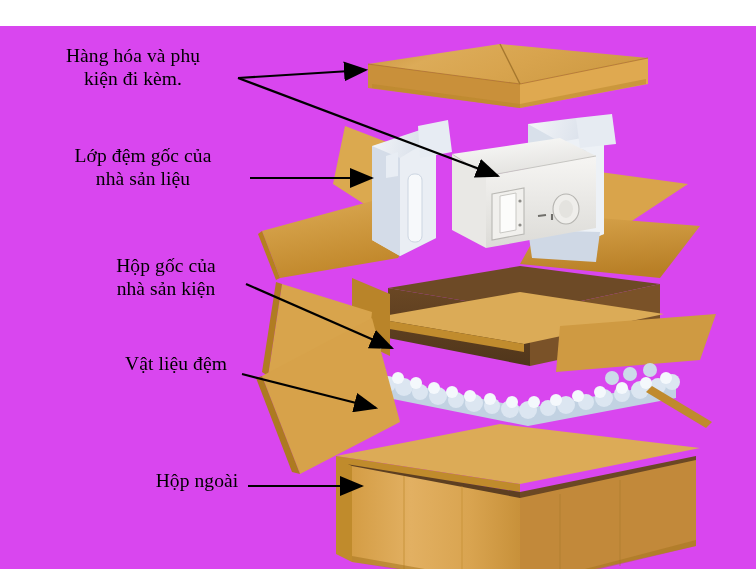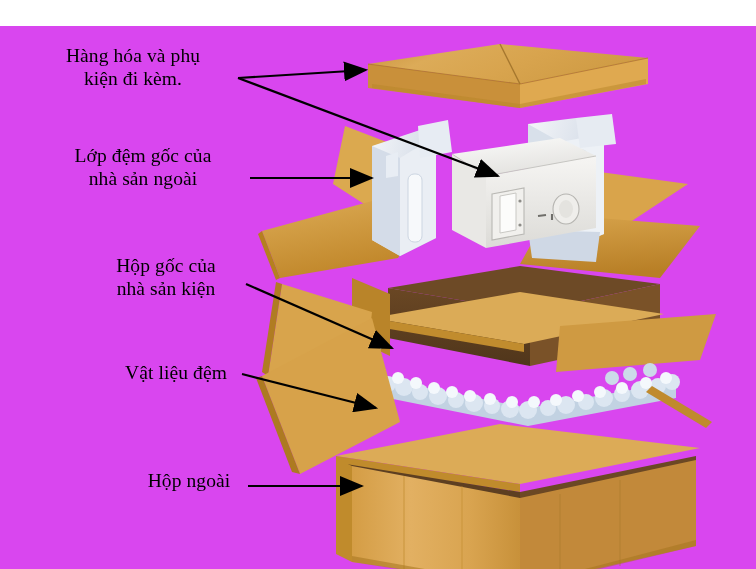--- a/index.html
+++ b/index.html
@@ -31,22 +31,22 @@
     color: #000000;
     font-size: 19.5px;
     line-height: 1.18;
     text-align: center;
     white-space: pre-line;
     letter-spacing: .1px;
   }
   #lbl-goods   { left: 24px;  top: 18px;  width: 218px; }
   #lbl-foam    { left: 34px;  top: 118px; width: 218px; }
   #lbl-innerbox{ left: 76px;  top: 228px; width: 180px; }
-  #lbl-cushion { left: 86px;  top: 335px; width: 180px; }
-  #lbl-outerbox{ left: 104px; top: 443px; width: 170px; }
+  #lbl-cushion { left: 86px;  top: 326px; width: 180px; }
+  #lbl-outerbox{ left: 112px; top: 443px; width: 170px; }
 </style>
 </head>
 <body>
 
 <div id="figure">
 
   <svg id="art" viewBox="0 0 756 569">
     <defs>
       <linearGradient id="gLidTop" x1="0" y1="0" x2="1" y2="0.3">
         <stop offset="0%" stop-color="#c9913c"></stop>
@@ -271,19 +271,19 @@
       <line x1="250" y1="152" x2="372" y2="152" marker-end="url(#arrowHead)"></line>
       <line x1="246" y1="258" x2="392" y2="322" marker-end="url(#arrowHead)"></line>
       <line x1="242" y1="348" x2="376" y2="382" marker-end="url(#arrowHead)"></line>
       <line x1="248" y1="460" x2="362" y2="460" marker-end="url(#arrowHead)"></line>
     </g>
   </svg>
 
   <div class="callout" id="lbl-goods">Hàng hóa và phụ
 kiện đi kèm.</div>
   <div class="callout" id="lbl-foam">Lớp đệm gốc của
-nhà sản ngoài</div>
+nhà sản liệu</div>
   <div class="callout" id="lbl-innerbox">Hộp gốc của
 nhà sản kiện</div>
   <div class="callout" id="lbl-cushion">Vật liệu đệm</div>
   <div class="callout" id="lbl-outerbox">Hộp ngoài</div>
 
 </div>
 
 </body></html>

